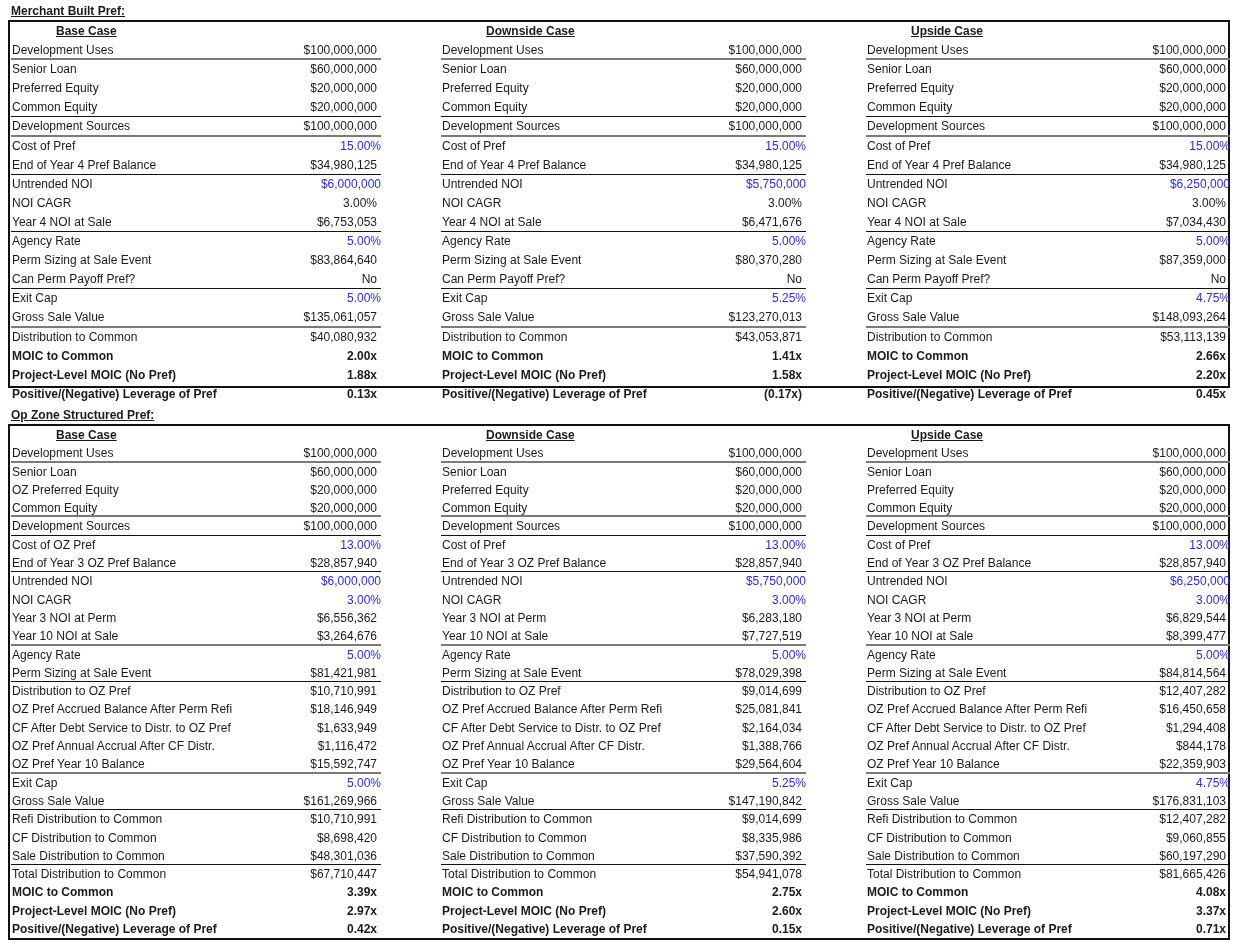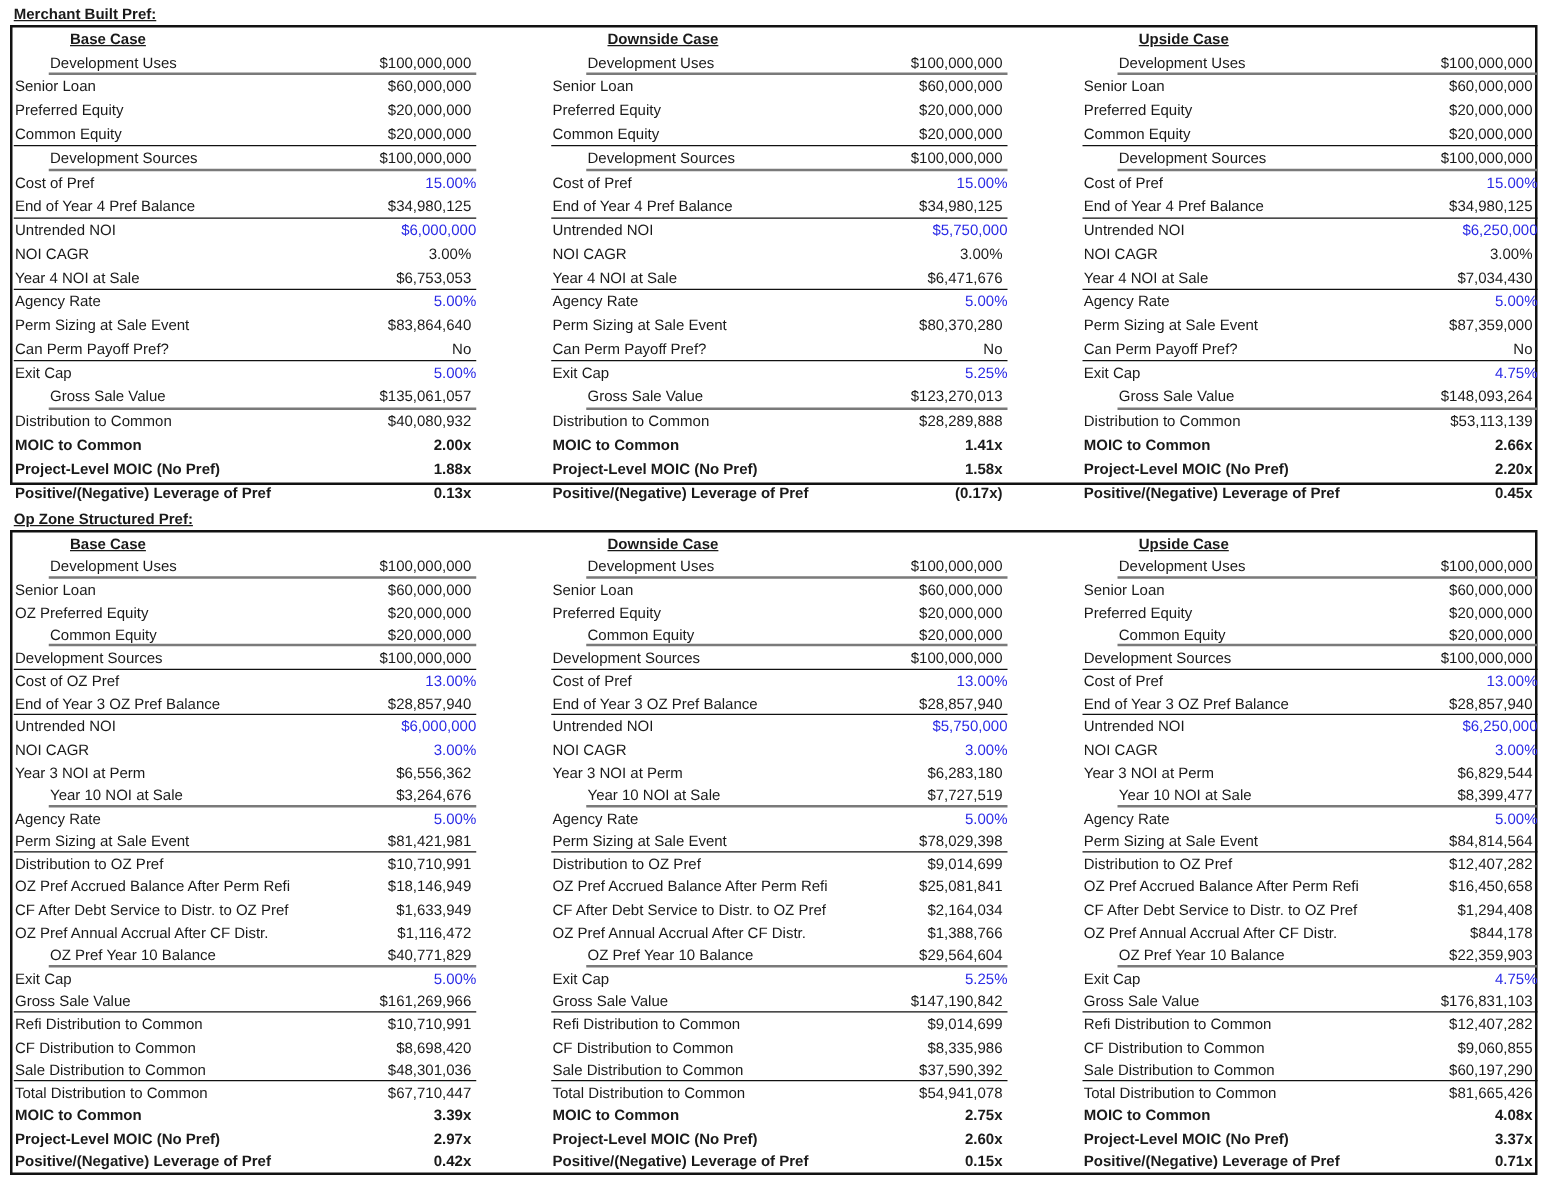--- a/index.html
+++ b/index.html
@@ -8,21 +8,21 @@
   .sec-title { position: absolute; left: 11px; font-weight: bold; text-decoration: underline; font-size: 12px; }
   .frame { position: absolute; left: 8px; width: 1222px; border: 2px solid #111; border-right-width: 2px; box-sizing: border-box; }
   .col { position: absolute; top: 0; }
   .row { position: relative; box-sizing: border-box; white-space: nowrap; }
   .row .lbl { position: absolute; left: 1px; top: 2px; }
   .row .val { position: absolute; right: 0; top: 2px; text-align: right; }
   .row.hdr .lbl { font-weight: bold; text-decoration: underline; padding-left: 44px; }
   .row.bold .lbl, .row.bold .val { font-weight: bold; }
   .val.blue { color: #2a2ae6; padding-right: 0; }
   .val.pad { padding-right: 4px; }
-  .row.gray { border-bottom: 2px solid #7a7a7a; margin-left: 28px; }
+  .row.gray { border-bottom: 2px solid #7a7a7a; }
   .row.black { border-bottom: 1.5px solid #111; }
 </style>
 </head>
 <body>
 
 <div id="sheet">
   <div class="sec-title" style="top:4px">Merchant Built Pref:</div>
   <div class="frame" id="frame-0" style="top:20px;height:368px">
       <div class="col" style="left: 1px; width: 370px;">
         <div class="row hdr" style="height: 19.1px;">
@@ -164,21 +164,21 @@
         <div class="row" style="height: 19.1px;">
           <span class="lbl">Exit Cap</span>
           <span class="val blue" style="color: rgb(42, 42, 230);">5.25%</span>
         </div>
         <div class="row gray" style="height: 19.1px;">
           <span class="lbl">Gross Sale Value</span>
           <span class="val pad">$123,270,013</span>
         </div>
         <div class="row" style="height: 19.1px;">
           <span class="lbl">Distribution to Common</span>
-          <span class="val pad">$28,289,888</span>
+          <span class="val pad">$43,053,871</span>
         </div>
         <div class="row bold" style="height: 19.1px;">
           <span class="lbl">MOIC to Common</span>
           <span class="val pad">1.41x</span>
         </div>
         <div class="row bold" style="height: 19.1px;">
           <span class="lbl">Project-Level MOIC (No Pref)</span>
           <span class="val pad">1.58x</span>
         </div>
         <div class="row bold" style="height: 19.1px;">
@@ -337,21 +337,21 @@
         <div class="row" style="height: 18.3px;">
           <span class="lbl">CF After Debt Service to Distr. to OZ Pref</span>
           <span class="val pad">$1,633,949</span>
         </div>
         <div class="row" style="height: 18.3px;">
           <span class="lbl">OZ Pref Annual Accrual After CF Distr.</span>
           <span class="val pad">$1,116,472</span>
         </div>
         <div class="row gray" style="height: 18.3px;">
           <span class="lbl">OZ Pref Year 10 Balance</span>
-          <span class="val pad">$40,771,829</span>
+          <span class="val pad">$15,592,747</span>
         </div>
         <div class="row" style="height: 18.3px;">
           <span class="lbl">Exit Cap</span>
           <span class="val blue" style="color: rgb(42, 42, 230);">5.00%</span>
         </div>
         <div class="row black" style="height: 18.3px;">
           <span class="lbl">Gross Sale Value</span>
           <span class="val pad">$161,269,966</span>
         </div>
         <div class="row" style="height: 18.3px;">

